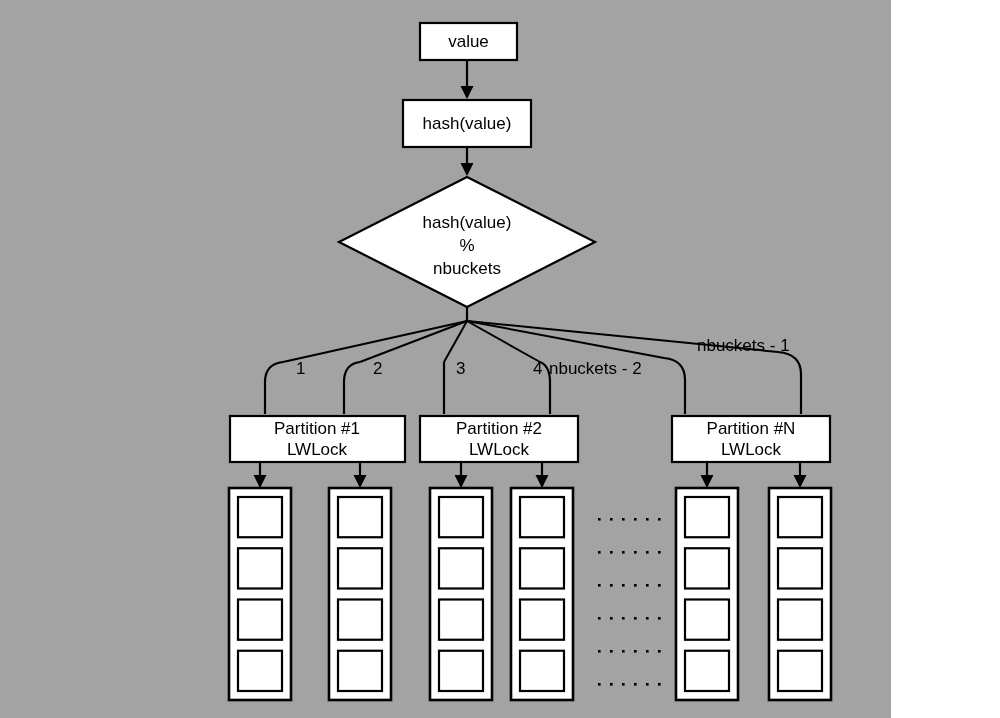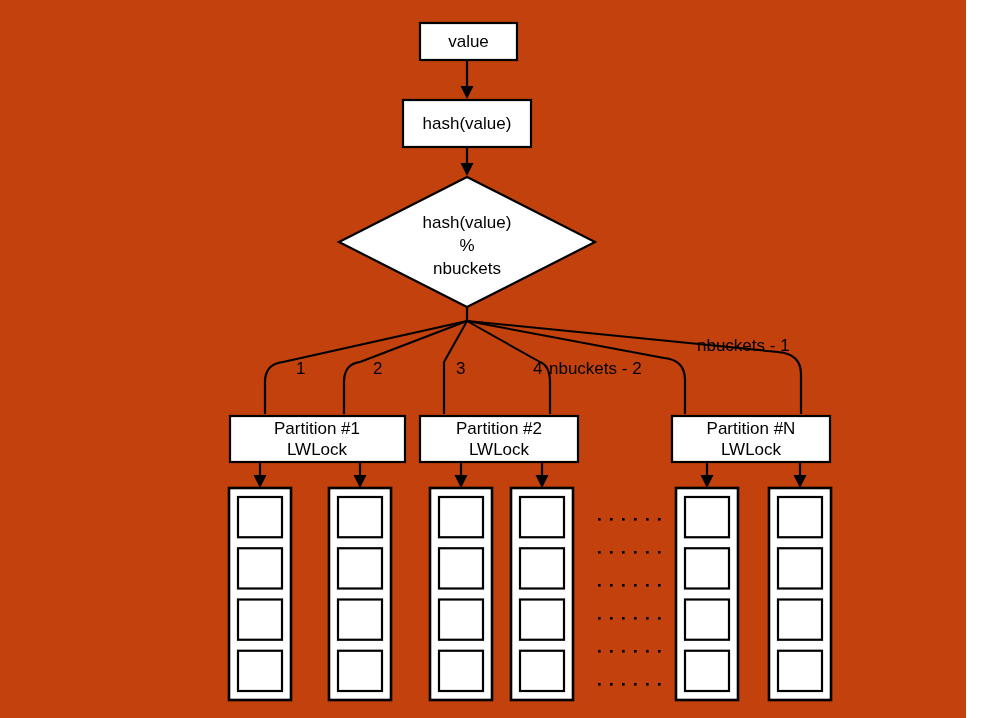--- a/index.html
+++ b/index.html
@@ -6,23 +6,23 @@
     margin: 0;
     padding: 0;
     background: #ffffff;
   }
   body {
     font-family: "Liberation Sans", sans-serif;
     color: #000000;
   }
   #canvas {
     position: relative;
-    width: 966px;
+    width: 891px;
     height: 718px;
-    background: #c2410c;
+    background: #a3a3a3;
     overflow: hidden;
   }
   svg.diagram {
     position: absolute;
     left: 0;
     top: 0;
     width: 1000px;
     height: 718px;
     display: block;
   }

